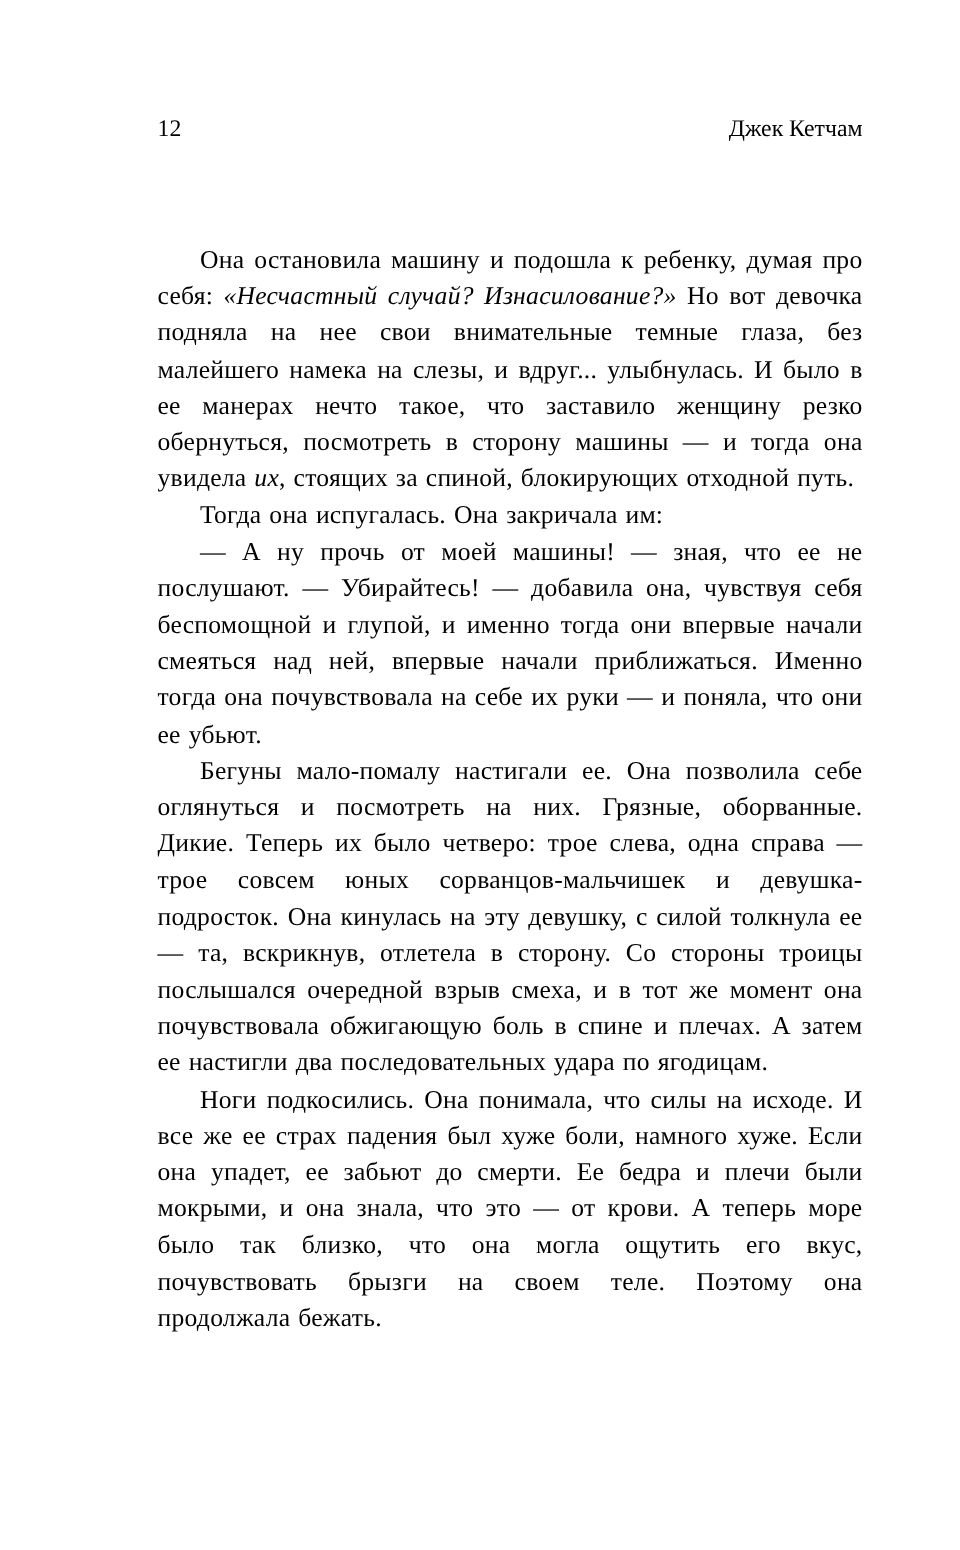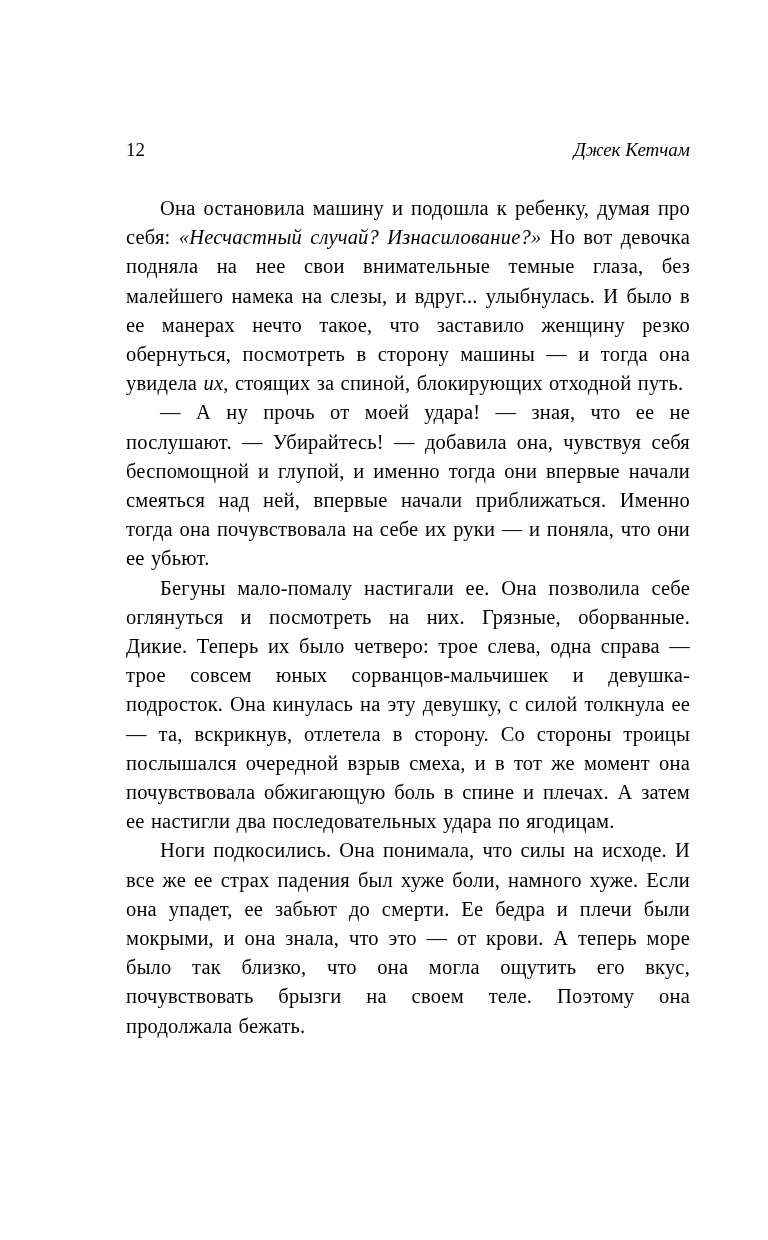--- a/index.html
+++ b/index.html
@@ -23,22 +23,20 @@
     left: 126px;
     right: 78px;
     display: flex;
     justify-content: space-between;
     align-items: baseline;
     font-size: 19px;
     line-height: 24px;
     gap: 40px;
   }
   .running-head .author {
-    font-style: italic;
-    margin-top: 46px;
   }
   .body-text {
     position: absolute;
     top: 150px;
     left: 126px;
     right: 78px;
     font-size: 20.5px;
     line-height: 29.2px;
     text-align: justify;
     letter-spacing: 0.2px;
@@ -57,17 +55,18 @@
 </head>
 <body>
 
 <div class="page">
   <div class="running-head">
     <span class="page-num">12</span>
     <span class="author">Джек Кетчам</span>
   </div>
   <div class="body-text" id="body-text">
       <p class="para"><span>Она остановила машину и подошла к ребенку, думая про себя: </span><span class="it">«Несчастный случай? Изнасилование?»</span><span> Но вот девочка подняла на нее свои внимательные темные глаза, без малейшего намека на слезы, и вдруг... улыбнулась. И было в ее манерах нечто такое, что заставило женщину резко обернуться, посмотреть в сторону машины — и тогда она увидела </span><span class="it">их</span><span>, стоящих за спиной, блокирующих отходной путь.</span></p>
-      <p class="para"><span>— А ну прочь от моей удара! — зная, что ее не послушают. — Убирайтесь! — добавила она, чувствуя себя беспомощной и глупой, и именно тогда они впервые начали смеяться над ней, впервые начали приближаться. Именно тогда она почувствовала на себе их руки — и поняла, что они ее убьют.</span></p>
+      <p class="para"><span>Тогда она испугалась. Она закричала им:</span></p>
+      <p class="para"><span>— А ну прочь от моей машины! — зная, что ее не послушают. — Убирайтесь! — добавила она, чувствуя себя беспомощной и глупой, и именно тогда они впервые начали смеяться над ней, впервые начали приближаться. Именно тогда она почувствовала на себе их руки — и поняла, что они ее убьют.</span></p>
       <p class="para"><span>Бегуны мало-помалу настигали ее. Она позволила себе оглянуться и посмотреть на них. Грязные, оборванные. Дикие. Теперь их было четверо: трое слева, одна справа — трое совсем юных сорванцов-мальчишек и девушка-подросток. Она кинулась на эту девушку, с силой толкнула ее — та, вскрикнув, отлетела в сторону. Со стороны троицы послышался очередной взрыв смеха, и в тот же момент она почувствовала обжигающую боль в спине и плечах. А затем ее настигли два последовательных удара по ягодицам.</span></p>
       <p class="para"><span>Ноги подкосились. Она понимала, что силы на исходе. И все же ее страх падения был хуже боли, намного хуже. Если она упадет, ее забьют до смерти. Ее бедра и плечи были мокрыми, и она знала, что это — от крови. А теперь море было так близко, что она могла ощутить его вкус, почувствовать брызги на своем теле. Поэтому она продолжала бежать.</span></p>
     </div>
 </div>
 
 </body></html>

